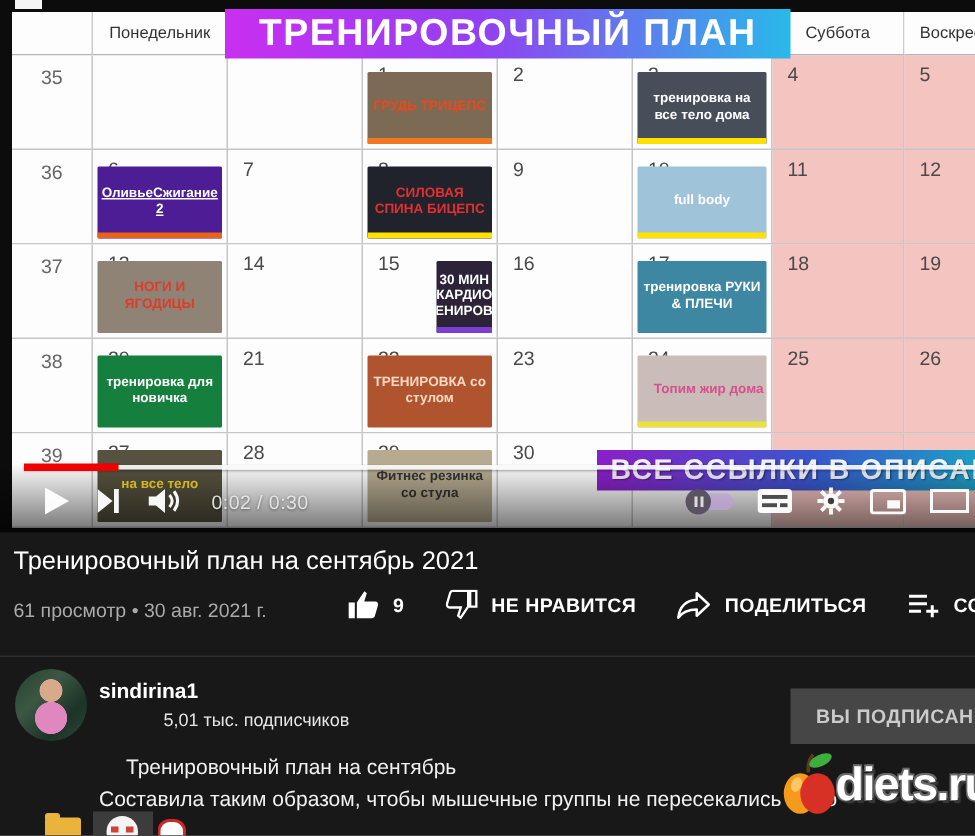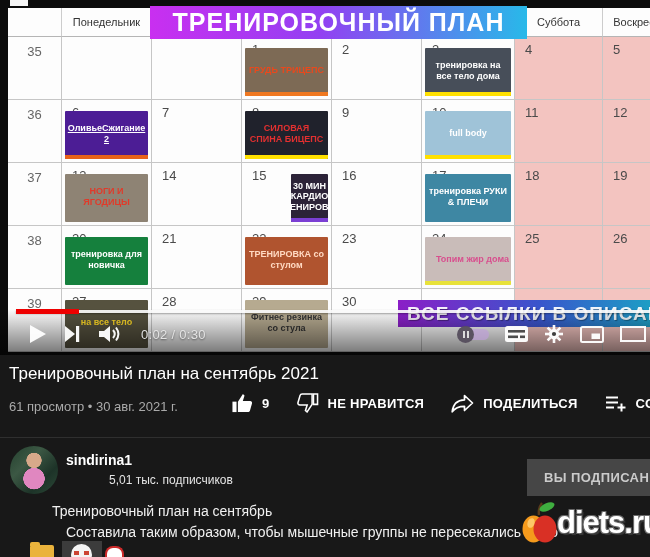--- a/index.html
+++ b/index.html
@@ -82,21 +82,21 @@
       linear-gradient(135deg,#24402e 0%, #3c5844 35%, #1d3328 70%, #2c4a38 100%);
   }
   .channel-name { position:absolute; left:66px; top:452px; font-size:14px; font-weight:bold; color:#fff; cursor:pointer; }
   .channel-subs { position:absolute; left:66px; top:473px; font-size:12px; color:#e5e5e5;margin-left:43px; }
   .subscribed-btn {
     position:absolute; left:527px; top:459px; width:150px; height:37px; background:#464646;
     color:#cbcbcb; font-size:13px; font-weight:bold; letter-spacing:.4px;
     line-height:37px; padding-left:17px; cursor:pointer; white-space:nowrap;
   }
   
-  .desc-line1 { position:absolute; left:52px; top:503px; font-size:14px; color:#f1f1f1; white-space:nowrap; }
+  .desc-line1 { position:absolute; left:84px; top:503px; font-size:14px; color:#f1f1f1; white-space:nowrap; }
   .desc-line2 { position:absolute; left:66px; top:524px; font-size:14px; color:#f1f1f1; white-space:nowrap; }
   
   .watermark { position:absolute; left:521px; top:499px; width:140px; height:52px; z-index:9; }
   .watermark-text {
     position:absolute; left:36px; top:6px; font-size:31px; font-weight:bold; color:#fff; letter-spacing:-1px;
     text-shadow:-1px -1px 0 #6a6a6a, 1px -1px 0 #6a6a6a, -1px 1px 0 #6a6a6a, 2px 2px 1px #3a3a3a;
   }
   
   .folder-icon { position:absolute; left:30px; top:545px; width:24px; height:14px; background:#eab33c; border-radius:2px; }
   .folder-icon:before { content:""; position:absolute; left:0; top:-3px; width:10px; height:4px; background:#eab33c; border-radius:2px 2px 0 0; }

